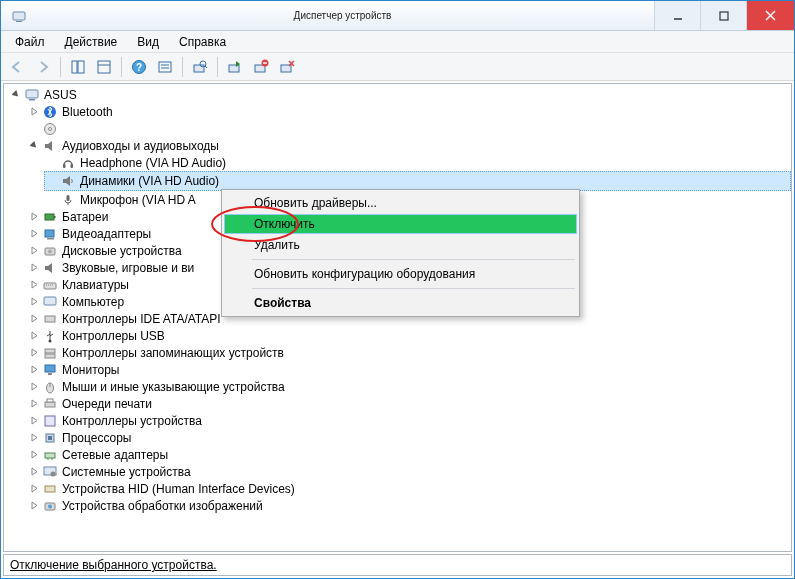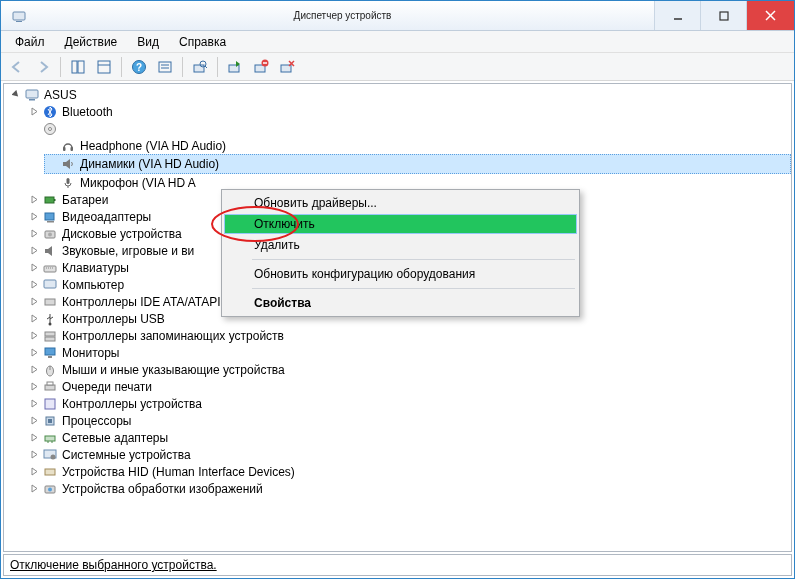--- a/index.html
+++ b/index.html
@@ -190,20 +190,33 @@
                     <span class="no-expander"></span>
                     <span class="node-icon">
                       <svg width="14" height="14">
                         <circle cx="7" cy="7" r="5.5" fill="#e8e8e8" stroke="#888"></circle>
                         <circle cx="7" cy="7" r="1.5" fill="#fff" stroke="#888"></circle>
                       </svg>
                     </span>
                   </div>
                 </li>
               <li>
+                <div class="node">
+                    <span class="expander">
+                      <svg width="9" height="9">
+                        <path d="M1 1 L7 4.5 L1 8 Z" fill="#595959" transform="rotate(45 4 4.5)"></path>
+                      </svg>
+                    </span>
+                    <span class="node-icon">
+                      <svg width="14" height="14">
+                        <path d="M2 5 L5 5 L9 2 L9 12 L5 9 L2 9 Z" fill="#7a7a7a"></path>
+                      </svg>
+                    </span>
+                    <span class="node-label">Аудиовходы и аудиовыходы</span>
+                  </div>
                 <ul>
                   <li>
                       <div class="node">
                         <span class="no-expander"></span>
                         <span class="node-icon">
                           <svg width="14" height="14">
                             <path d="M3 9 A4 4 0 0 1 11 9" fill="none" stroke="#666" stroke-width="1.5"></path>
                             <rect x="2" y="8" width="2.5" height="4" rx="1" fill="#666"></rect>
                             <rect x="9.5" y="8" width="2.5" height="4" rx="1" fill="#666"></rect>
                           </svg>

